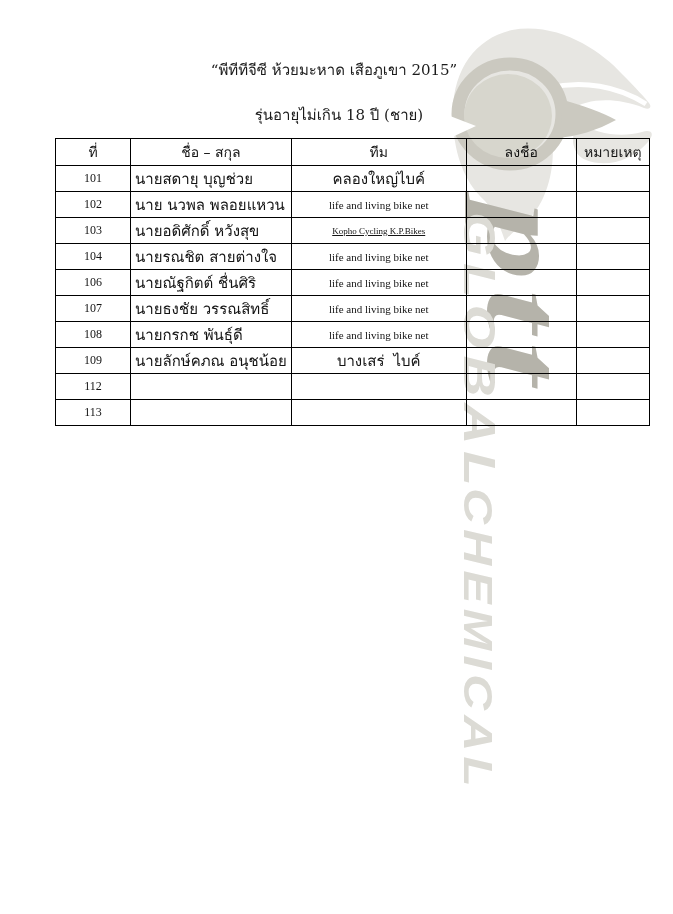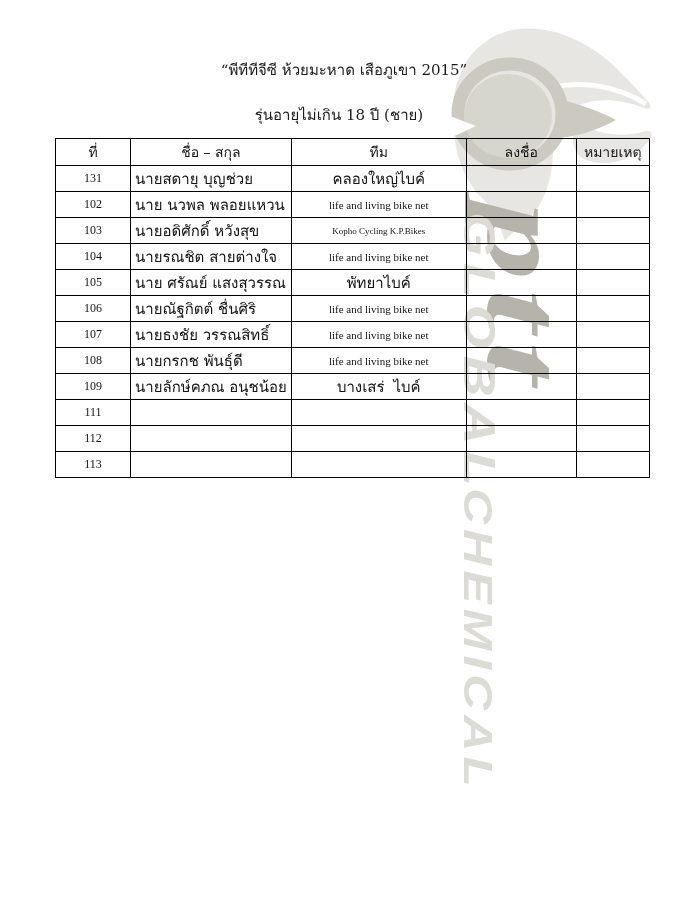--- a/index.html
+++ b/index.html
@@ -3,21 +3,21 @@
 <meta charset="utf-8">
 <style>
   html,body { margin:0; padding:0; }
   body { background:#ffffff; font-family:"DejaVu Serif", serif; }
   .page {
     position:relative; width:673px; height:914px; background:#ffffff;
     overflow:hidden; margin:0 auto;
   }
   
   .heading-wrap { position:absolute; left:30px; top:0; width:600px; z-index:3; text-align:center; color:#1b1b1b; }
-  .doc-title { position:absolute; left:14px; top:58px; width:100%; font-size:15px; }
+  .doc-title { position:absolute; left:4px; top:58px; width:100%; font-size:15px; }
   .doc-subtitle { position:absolute; left:9px; top:103px; width:100%; font-size:15px; }
   
   .wm { position:absolute; z-index:1; }
   .wm-flame { left:448px; top:10px; }
   .wm-vtext { transform-origin:0 0; white-space:nowrap; line-height:1; }
   .wm-ptt {
     left:578px; top:202px;
     transform:rotate(90deg) scale(1.45,1);
     font-family:"Liberation Serif", serif; font-style:italic; font-weight:bold;
     font-size:108px; letter-spacing:6px; color:#b5b3aa;
@@ -43,21 +43,21 @@
     border:1px solid #000000; padding:0 4px; overflow:hidden;
     background:transparent; color:#131313; white-space:nowrap;
   }
   .roster th { height:26px; font-weight:normal; font-size:14px; text-align:center; }
   .roster td { height:25px; }
   td.c-no   { text-align:center; font-family:"Liberation Serif", serif; font-size:12px; }
   td.c-name { text-align:left; font-size:15px; }
   td.c-team { text-align:center;font-family:Liberation Mono, monospace; }
   td.c-team.lg { font-size:15px; }
   td.c-team.sm { font-size:11px; font-family:"Liberation Serif", serif; }
-  td.c-team.xs { font-size:9px;  font-family:"Liberation Serif", serif; }
+  td.c-team.xs { font-size:9px;  font-family:"Liberation Serif", serif;text-decoration:underline; }
 </style>
 </head>
 <body>
 
 <div class="page">
 
   <svg class="wm wm-flame" width="222" height="232" viewBox="0 0 222 232" aria-hidden="true">
     <path d="M64,20 C110,12 152,40 174,64 C188,78 197,88 201,93 C204,97 202,100 196,98
              C168,87 140,88 122,100 C112,107 106,116 104,126 C108,160 98,196 76,213
              C66,221 60,227 57,231 C50,210 44,199 37,191 C14,170 4,138 5,99
@@ -91,21 +91,21 @@
       <tr>
         <th>ที่</th>
         <th>ชื่อ – สกุล</th>
         <th>ทีม</th>
         <th>ลงชื่อ</th>
         <th>หมายเหตุ</th>
       </tr>
     </thead>
     <tbody>
       <tr>
-        <td class="c-no">131</td>
+        <td class="c-no">101</td>
         <td class="c-name">นายสดายุ บุญช่วย</td>
         <td class="c-team lg">คลองใหญ่ไบค์</td>
         <td class="c-sign"></td>
         <td class="c-note"></td>
       </tr>
       <tr>
         <td class="c-no">102</td>
         <td class="c-name">นาย นวพล  พลอยแหวน</td>
         <td class="c-team sm">life and living bike net</td>
         <td class="c-sign"></td>
@@ -115,27 +115,20 @@
         <td class="c-no">103</td>
         <td class="c-name">นายอดิศักดิ์  หวังสุข</td>
         <td class="c-team xs">Kopho Cycling K.P.Bikes</td>
         <td class="c-sign"></td>
         <td class="c-note"></td>
       </tr>
       <tr>
         <td class="c-no">104</td>
         <td class="c-name">นายรณชิต  สายต่างใจ</td>
         <td class="c-team sm">life and living bike net</td>
-        <td class="c-sign"></td>
-        <td class="c-note"></td>
-      </tr>
-      <tr>
-        <td class="c-no">105</td>
-        <td class="c-name">นาย ศรัณย์ แสงสุวรรณ</td>
-        <td class="c-team lg">พัทยาไบค์</td>
         <td class="c-sign"></td>
         <td class="c-note"></td>
       </tr>
       <tr>
         <td class="c-no">106</td>
         <td class="c-name">นายณัฐกิตต์ ชื่นศิริ</td>
         <td class="c-team sm">life and living bike net</td>
         <td class="c-sign"></td>
         <td class="c-note"></td>
       </tr>
@@ -154,27 +147,20 @@
         <td class="c-note"></td>
       </tr>
       <tr>
         <td class="c-no">109</td>
         <td class="c-name">นายลักษ์คภณ อนุชน้อย</td>
         <td class="c-team lg">บางเสร่ ไบค์</td>
         <td class="c-sign"></td>
         <td class="c-note"></td>
       </tr>
       <tr>
-        <td class="c-no">111</td>
-        <td class="c-name"></td>
-        <td class="c-team sm"></td>
-        <td class="c-sign"></td>
-        <td class="c-note"></td>
-      </tr>
-      <tr>
         <td class="c-no">112</td>
         <td class="c-name"></td>
         <td class="c-team sm"></td>
         <td class="c-sign"></td>
         <td class="c-note"></td>
       </tr>
       <tr>
         <td class="c-no">113</td>
         <td class="c-name"></td>
         <td class="c-team sm"></td>

